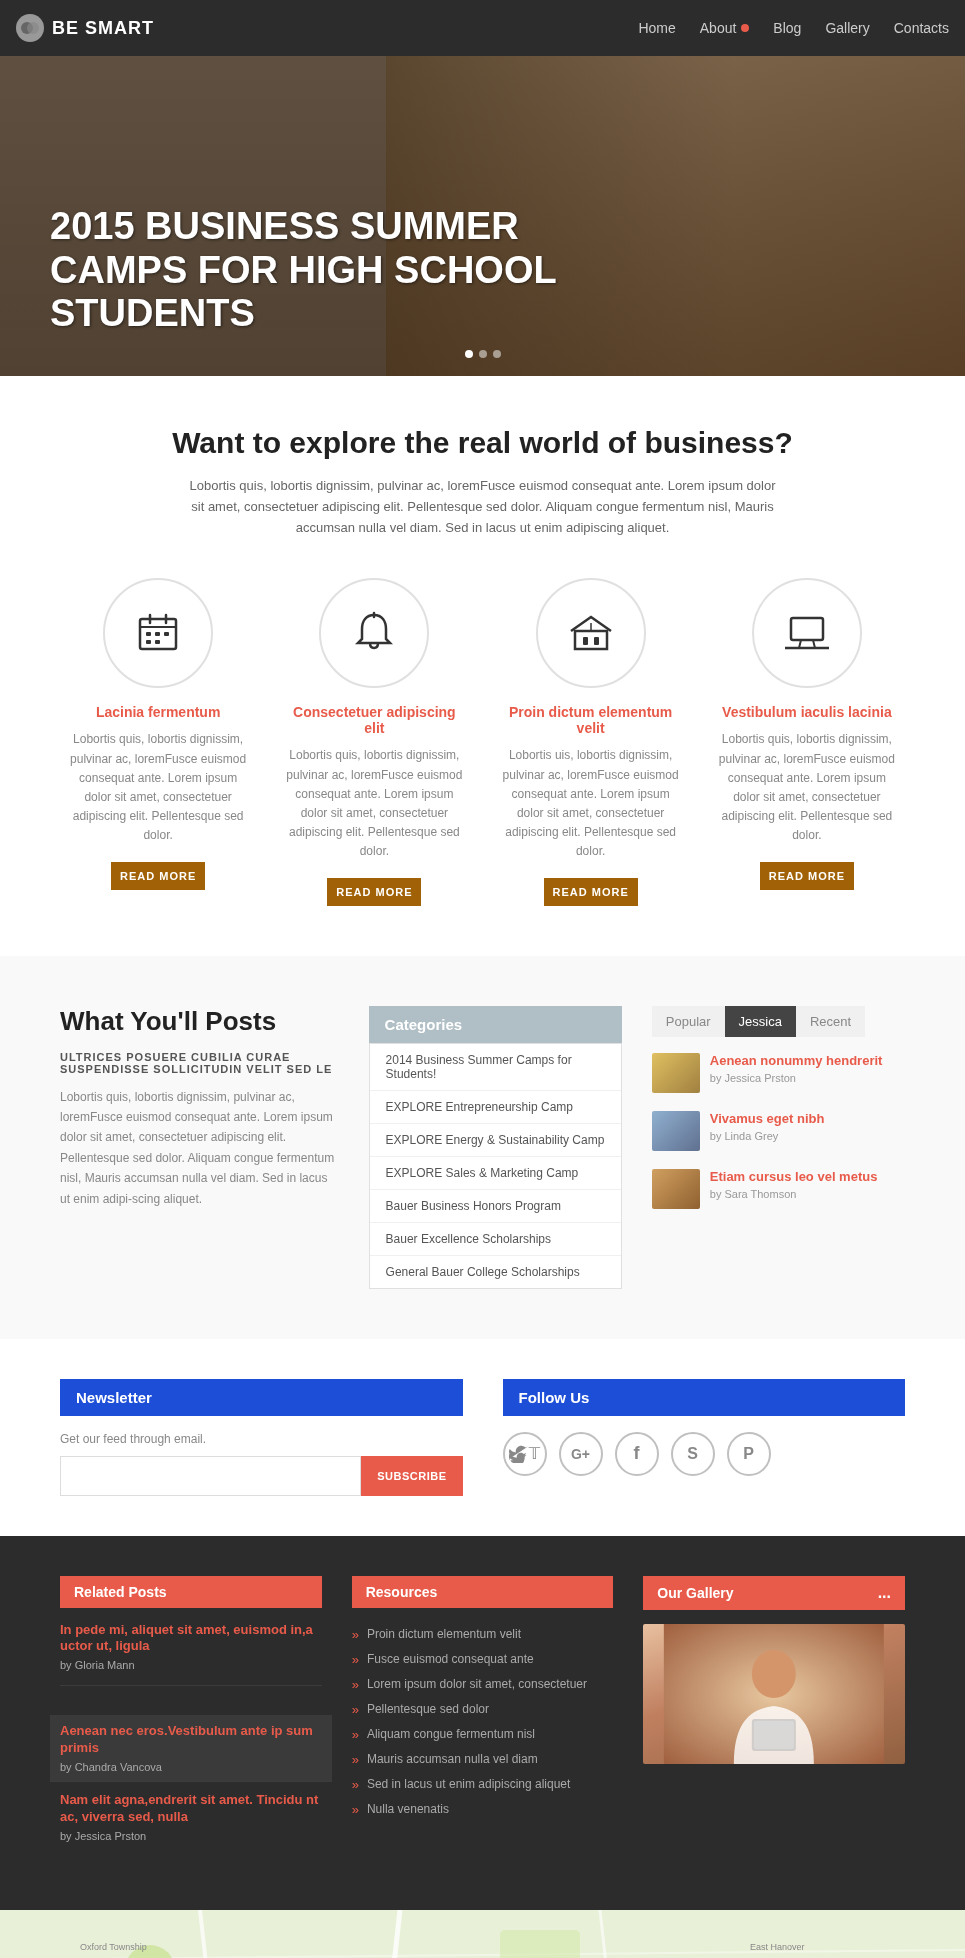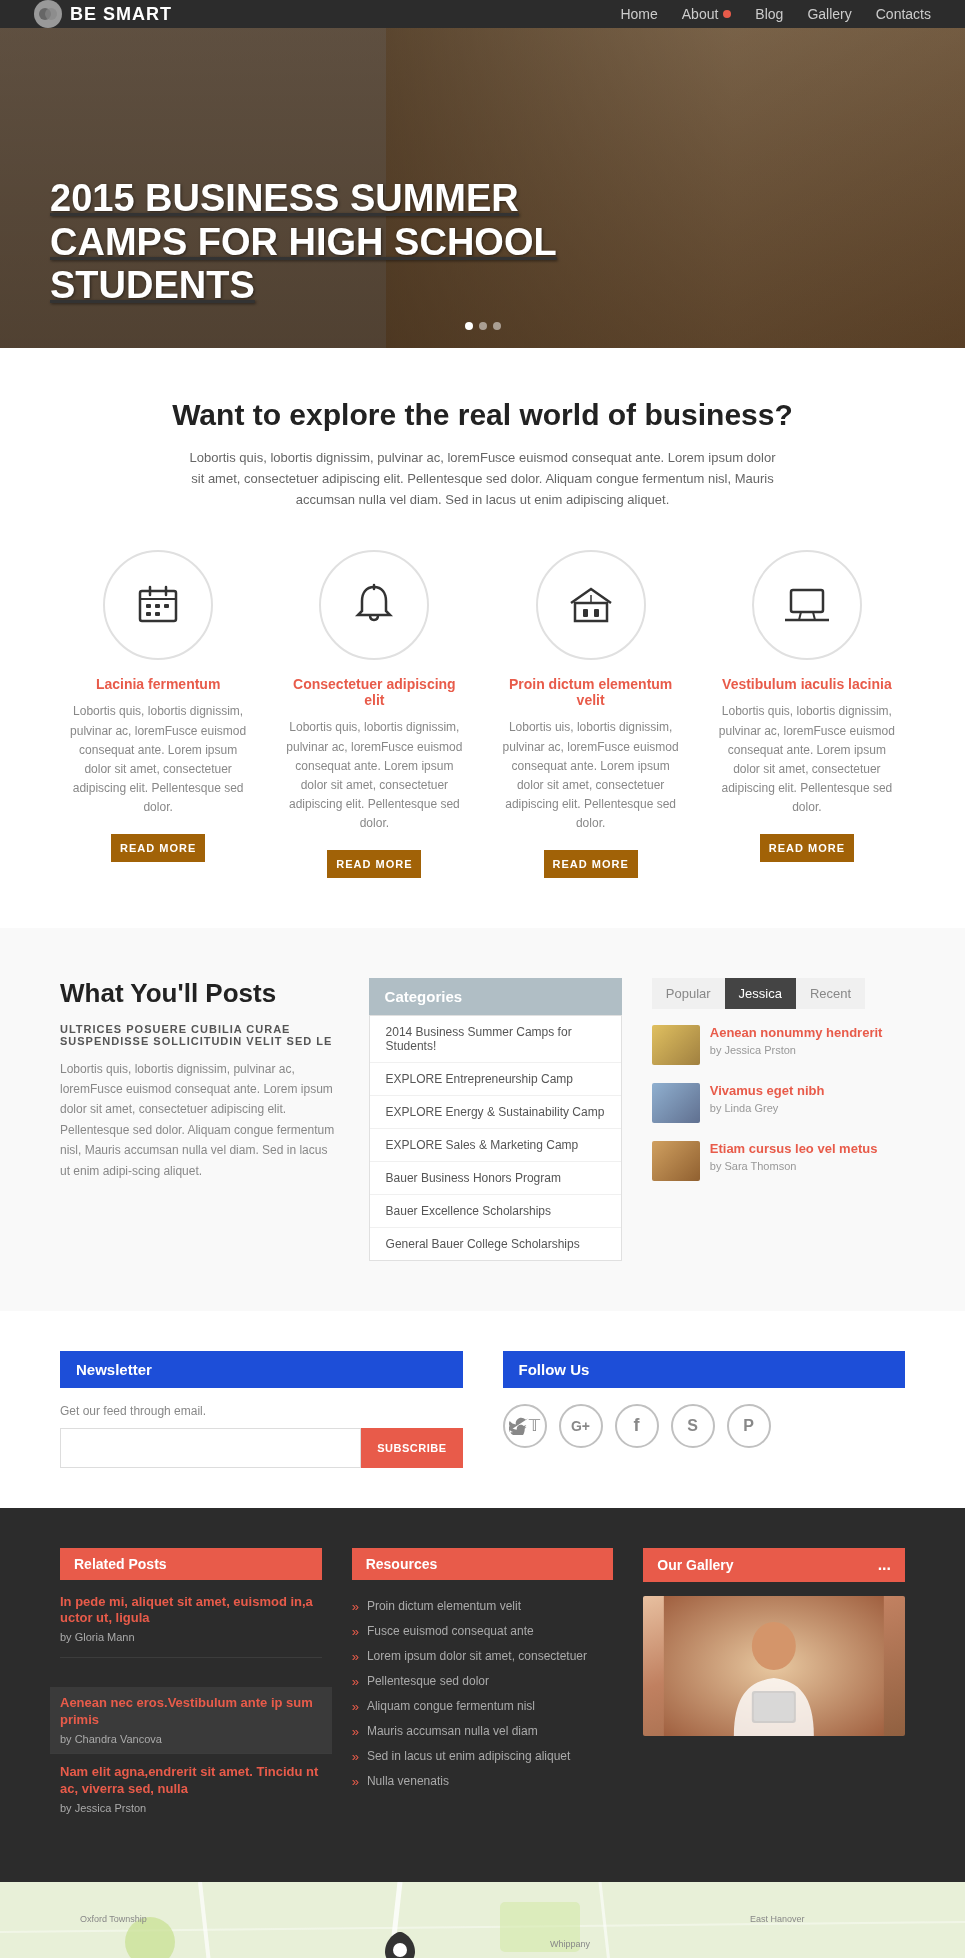--- a/index.html
+++ b/index.html
@@ -4,22 +4,22 @@
   <style>
     * { margin: 0; padding: 0; box-sizing: border-box; }
     body { font-family: Arial, sans-serif; color: #333; width: 965px; }
 
     
     .header {
       background: #2c2c2c;
       display: flex;
       align-items: center;
       justify-content: space-between;
-      padding: 0 34px;
-      height: 28px;
+      padding: 0 16px;
+      height: 56px;
     }
     .logo {
       display: flex;
       align-items: center;
       gap: 8px;
     }
     .logo-icon {
       width: 28px; height: 28px;
       background: #999;
       border-radius: 50%;
@@ -65,21 +65,20 @@
     .hero-overlay {
       position: absolute;
       top: 0; left: 0; right: 0; bottom: 0;
       background: 
         linear-gradient(rgba(60,40,20,0.45), rgba(60,40,20,0.55));
       z-index: 1;
     }
     .hero-content {
       position: relative;
       z-index: 2;
-      text-decoration: underline;
     }
     .hero-title {
       color: #fff;
       font-size: 38px;
       font-weight: 900;
       line-height: 1.15;
       text-transform: uppercase;
       max-width: 580px;
       text-shadow: 1px 1px 3px rgba(0,0,0,0.5);
     }

